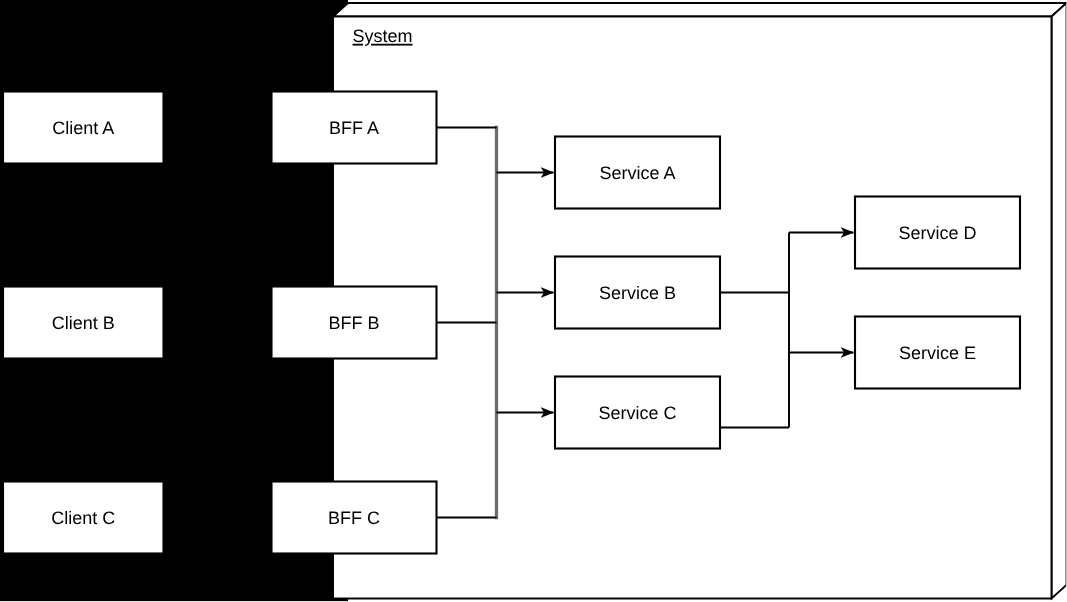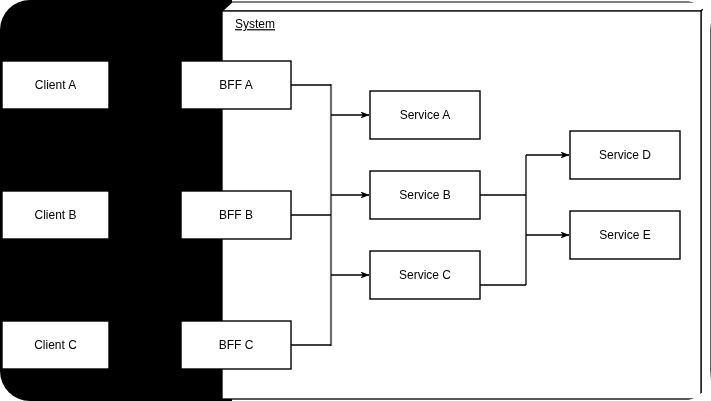--- a/index.html
+++ b/index.html
@@ -7,21 +7,20 @@
     padding: 0;
     background: #ffffff;
   }
   #canvas {
     position: relative;
     width: 711px;
     height: 401px;
     overflow: hidden;
     background: #ffffff;
     font-family: "Liberation Sans", sans-serif;
-    border-radius: 30px;
   }
   #diagram-svg {
     position: absolute;
     left: 0;
     top: 0;
     width: 711px;
     height: 401px;
   }
   .node-label {
     font-family: "Liberation Sans", sans-serif;

